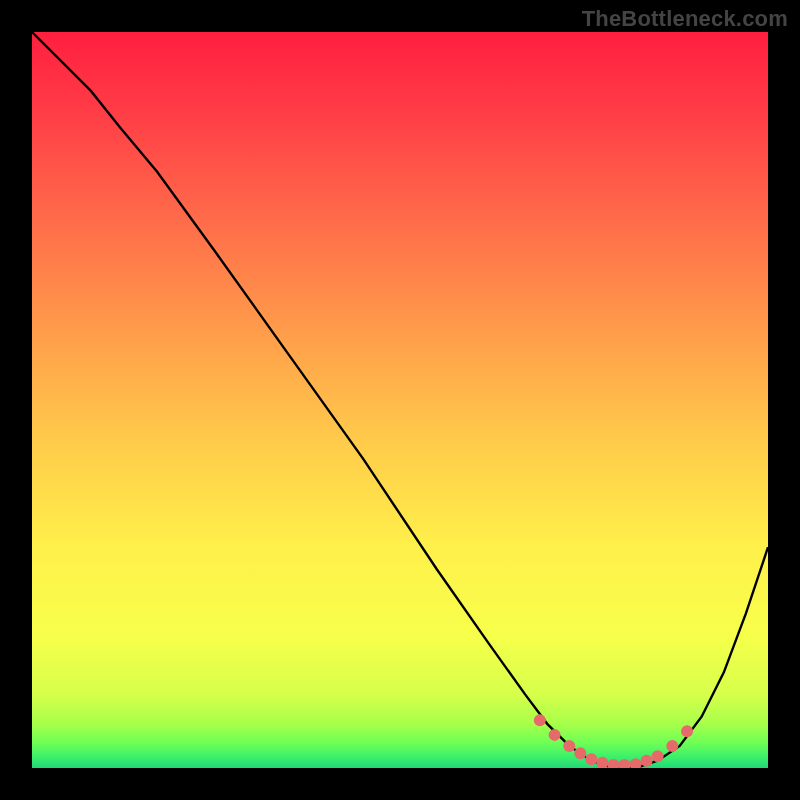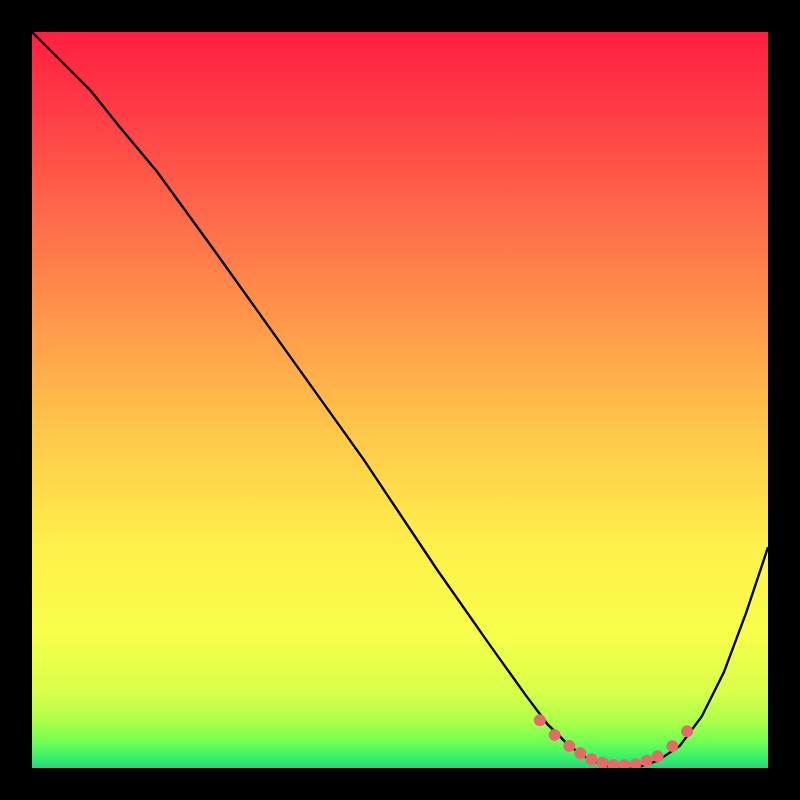--- a/index.html
+++ b/index.html
@@ -37,20 +37,21 @@
   .plot svg {
     display: block;
     width: 100%;
     height: 100%;
   }
 </style>
 </head>
 <body>
 
 <div class="wrap">
+  <div class="watermark">TheBottleneck.com</div>
   <div class="plot">
     <svg id="chart-svg" viewBox="0 0 736 736" preserveAspectRatio="none">
       <defs>
         <linearGradient id="bg-grad" x1="0" y1="0" x2="0" y2="1">
             <stop offset="0.00%" stop-color="#ff1f3f"></stop>
             <stop offset="10.00%" stop-color="#ff3a46"></stop>
             <stop offset="25.00%" stop-color="#ff6a4a"></stop>
             <stop offset="40.00%" stop-color="#ff9a4a"></stop>
             <stop offset="55.00%" stop-color="#ffc94a"></stop>
             <stop offset="70.00%" stop-color="#fff04a"></stop>

